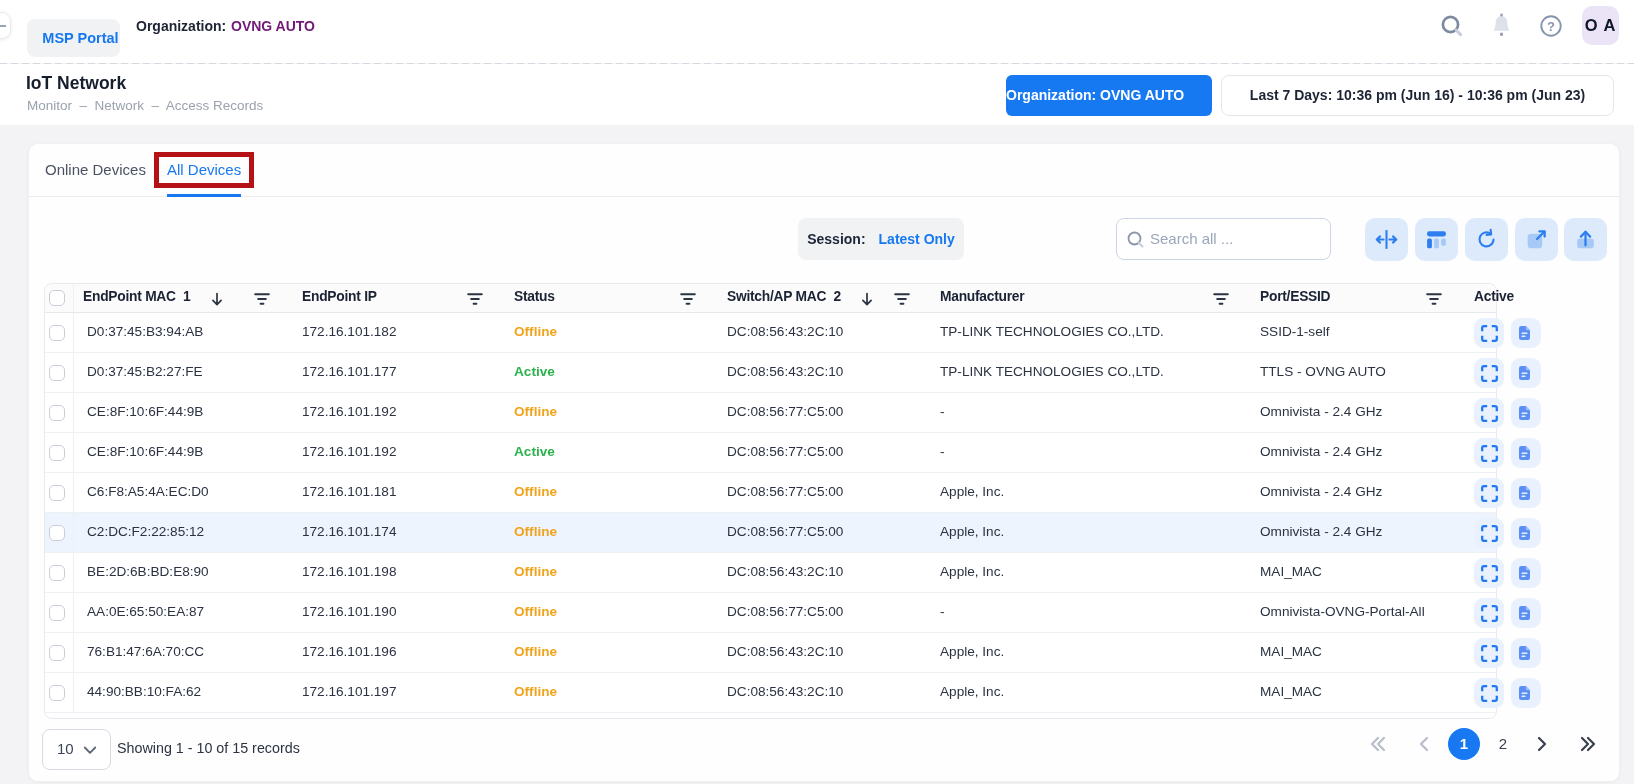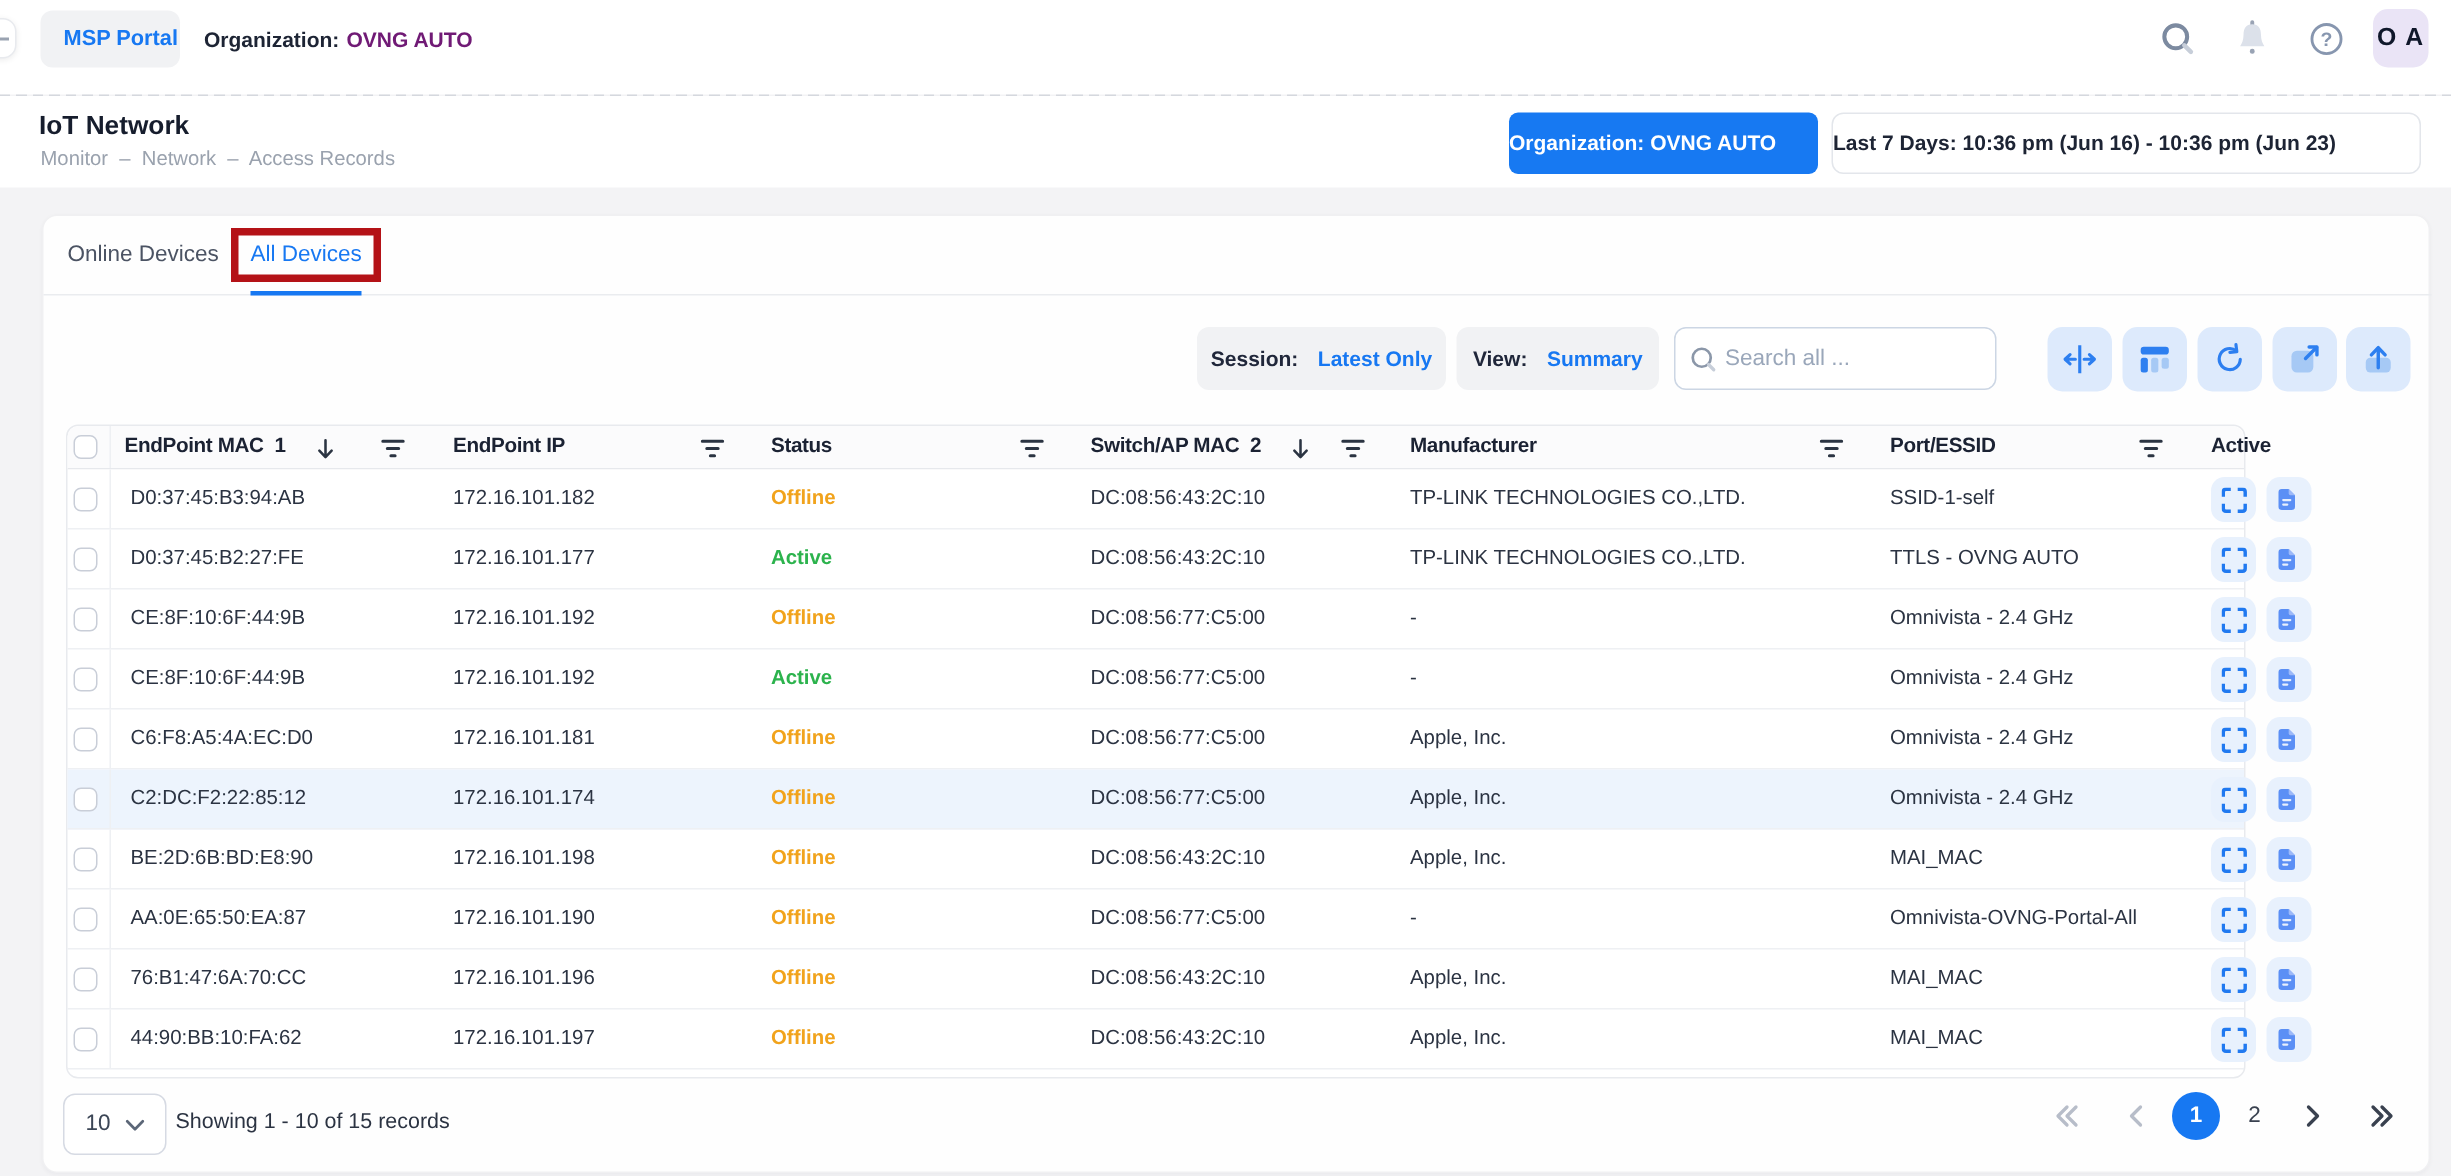--- a/index.html
+++ b/index.html
@@ -6,35 +6,35 @@
 html,body { width:1634px; height:784px; overflow:hidden; font-family:"Liberation Sans",sans-serif; background:#f3f3f5; }
 .abs { position:absolute; }
 
 
 #topbar { position:absolute; left:0; top:0; width:1634px; height:63px; background:#fff; }
 #topdash { position:absolute; left:0; top:63px; width:1634px; height:1px;
   background:repeating-linear-gradient(90deg,#d5d8de 0 7px,transparent 7px 11px); }
 #edgebtn { position:absolute; left:-16px; top:12px; width:27px; height:27px; background:#fff;
   border:1px solid #e8eaee; border-radius:9px; box-shadow:0 1px 4px rgba(0,0,0,.08); }
 #edgebtn i { position:absolute; left:14px; top:12px; width:7px; height:2px; background:#9aa3b1; }
-#chip { position:absolute; left:27px; top:7px; width:93px; height:38px; background:#f1f2f4; border-radius:8px;
+#chip { position:absolute; left:27px; top:19px; width:93px; height:38px; background:#f1f2f4; border-radius:8px;
   color:#1778f2; font-size:14.5px; font-weight:700; line-height:38px; text-align:center;padding-left:14px; }
 #orglab { position:absolute; left:136px; top:17.5px; font-size:14px; font-weight:700; color:#1d2434; }
 #orgval { position:absolute; left:231px; top:17.5px; font-size:14px; font-weight:700; color:#701a75; }
 #av { position:absolute; left:1582px; top:6px; width:37px; height:39px; background:#eae4f6; border-radius:10px;
   color:#0f172a; font-size:16.5px; font-weight:700; line-height:39px; text-align:center; letter-spacing:1px; }
 
 
 #subhdr { position:absolute; left:0; top:64px; width:1634px; height:61px; background:#fff; }
 #title { position:absolute; left:26px; top:9px; font-size:17.5px; font-weight:700; color:#161d2d; }
 #crumb { position:absolute; left:27px; top:34px; font-size:13.5px; color:#9aa2ae; }
 #bluebtn { position:absolute; left:1006px; top:11px; width:206px; height:41px; background:#1779f2; border-radius:6px;
   color:#fff; font-size:14px; font-weight:700; line-height:41px; text-align:left; }
 #datebox { position:absolute; left:1221px; top:11px; width:393px; height:41px; background:#fff; border:1px solid #e3e6eb;
-  border-radius:8px; color:#1d2434; font-size:14px; font-weight:700; line-height:39px; text-align:left; }
+  border-radius:8px; color:#1d2434; font-size:14px; font-weight:700; line-height:39px; text-align:center; }
 
 
 #card { position:absolute; left:28px; top:143px; width:1592px; height:639px; background:#fefefe;
   border-radius:10px; border:1px solid #f0f0f2; box-shadow:0 1px 3px rgba(25,30,40,.04); }
 #tabline { position:absolute; left:0; top:52px; width:1592px; height:1px; background:#eaecef; }
 .tab1 { position:absolute; left:16px; top:17px; font-size:15px; color:#4b5363; }
 .tab2 { position:absolute; left:138px; top:17px; font-size:15px; color:#1778f2; }
 #redbox { position:absolute; left:125px; top:8px; width:100px; height:36px; border:5px solid #b41217; }
 #underline { position:absolute; left:138px; top:50px; width:74px; height:3px; background:#1778f2; }
 
@@ -116,21 +116,20 @@
 </div>
 
 <div id="card">
   <div class="tab1">Online Devices</div>
   <div class="tab2">All Devices</div>
   <div id="tabline"></div>
   <div id="underline"></div>
   <div id="redbox"></div>
 
   <div class="pill" id="pill1">Session:<span>Latest Only</span></div>
-  <div class="pill" id="pill2">View:<span>Summary</span></div>
   <div id="sbox">
     <svg width="20" height="20" viewBox="0 0 20 20">
       <circle cx="8.5" cy="8.5" r="6" fill="none" stroke="#8b97a9" stroke-width="1.8"></circle>
       <line x1="13" y1="13" x2="16.5" y2="16.5" stroke="#c7ced9" stroke-width="2.2" stroke-linecap="round"></line>
     </svg>
     <b>Search all ...</b>
   </div>
   <div class="tbtn" id="tb1">
       <svg width="25" height="25" viewBox="0 0 24 24">
     <line x1="12" y1="3" x2="12" y2="21" stroke="#2d7ff0" stroke-width="2"></line>

